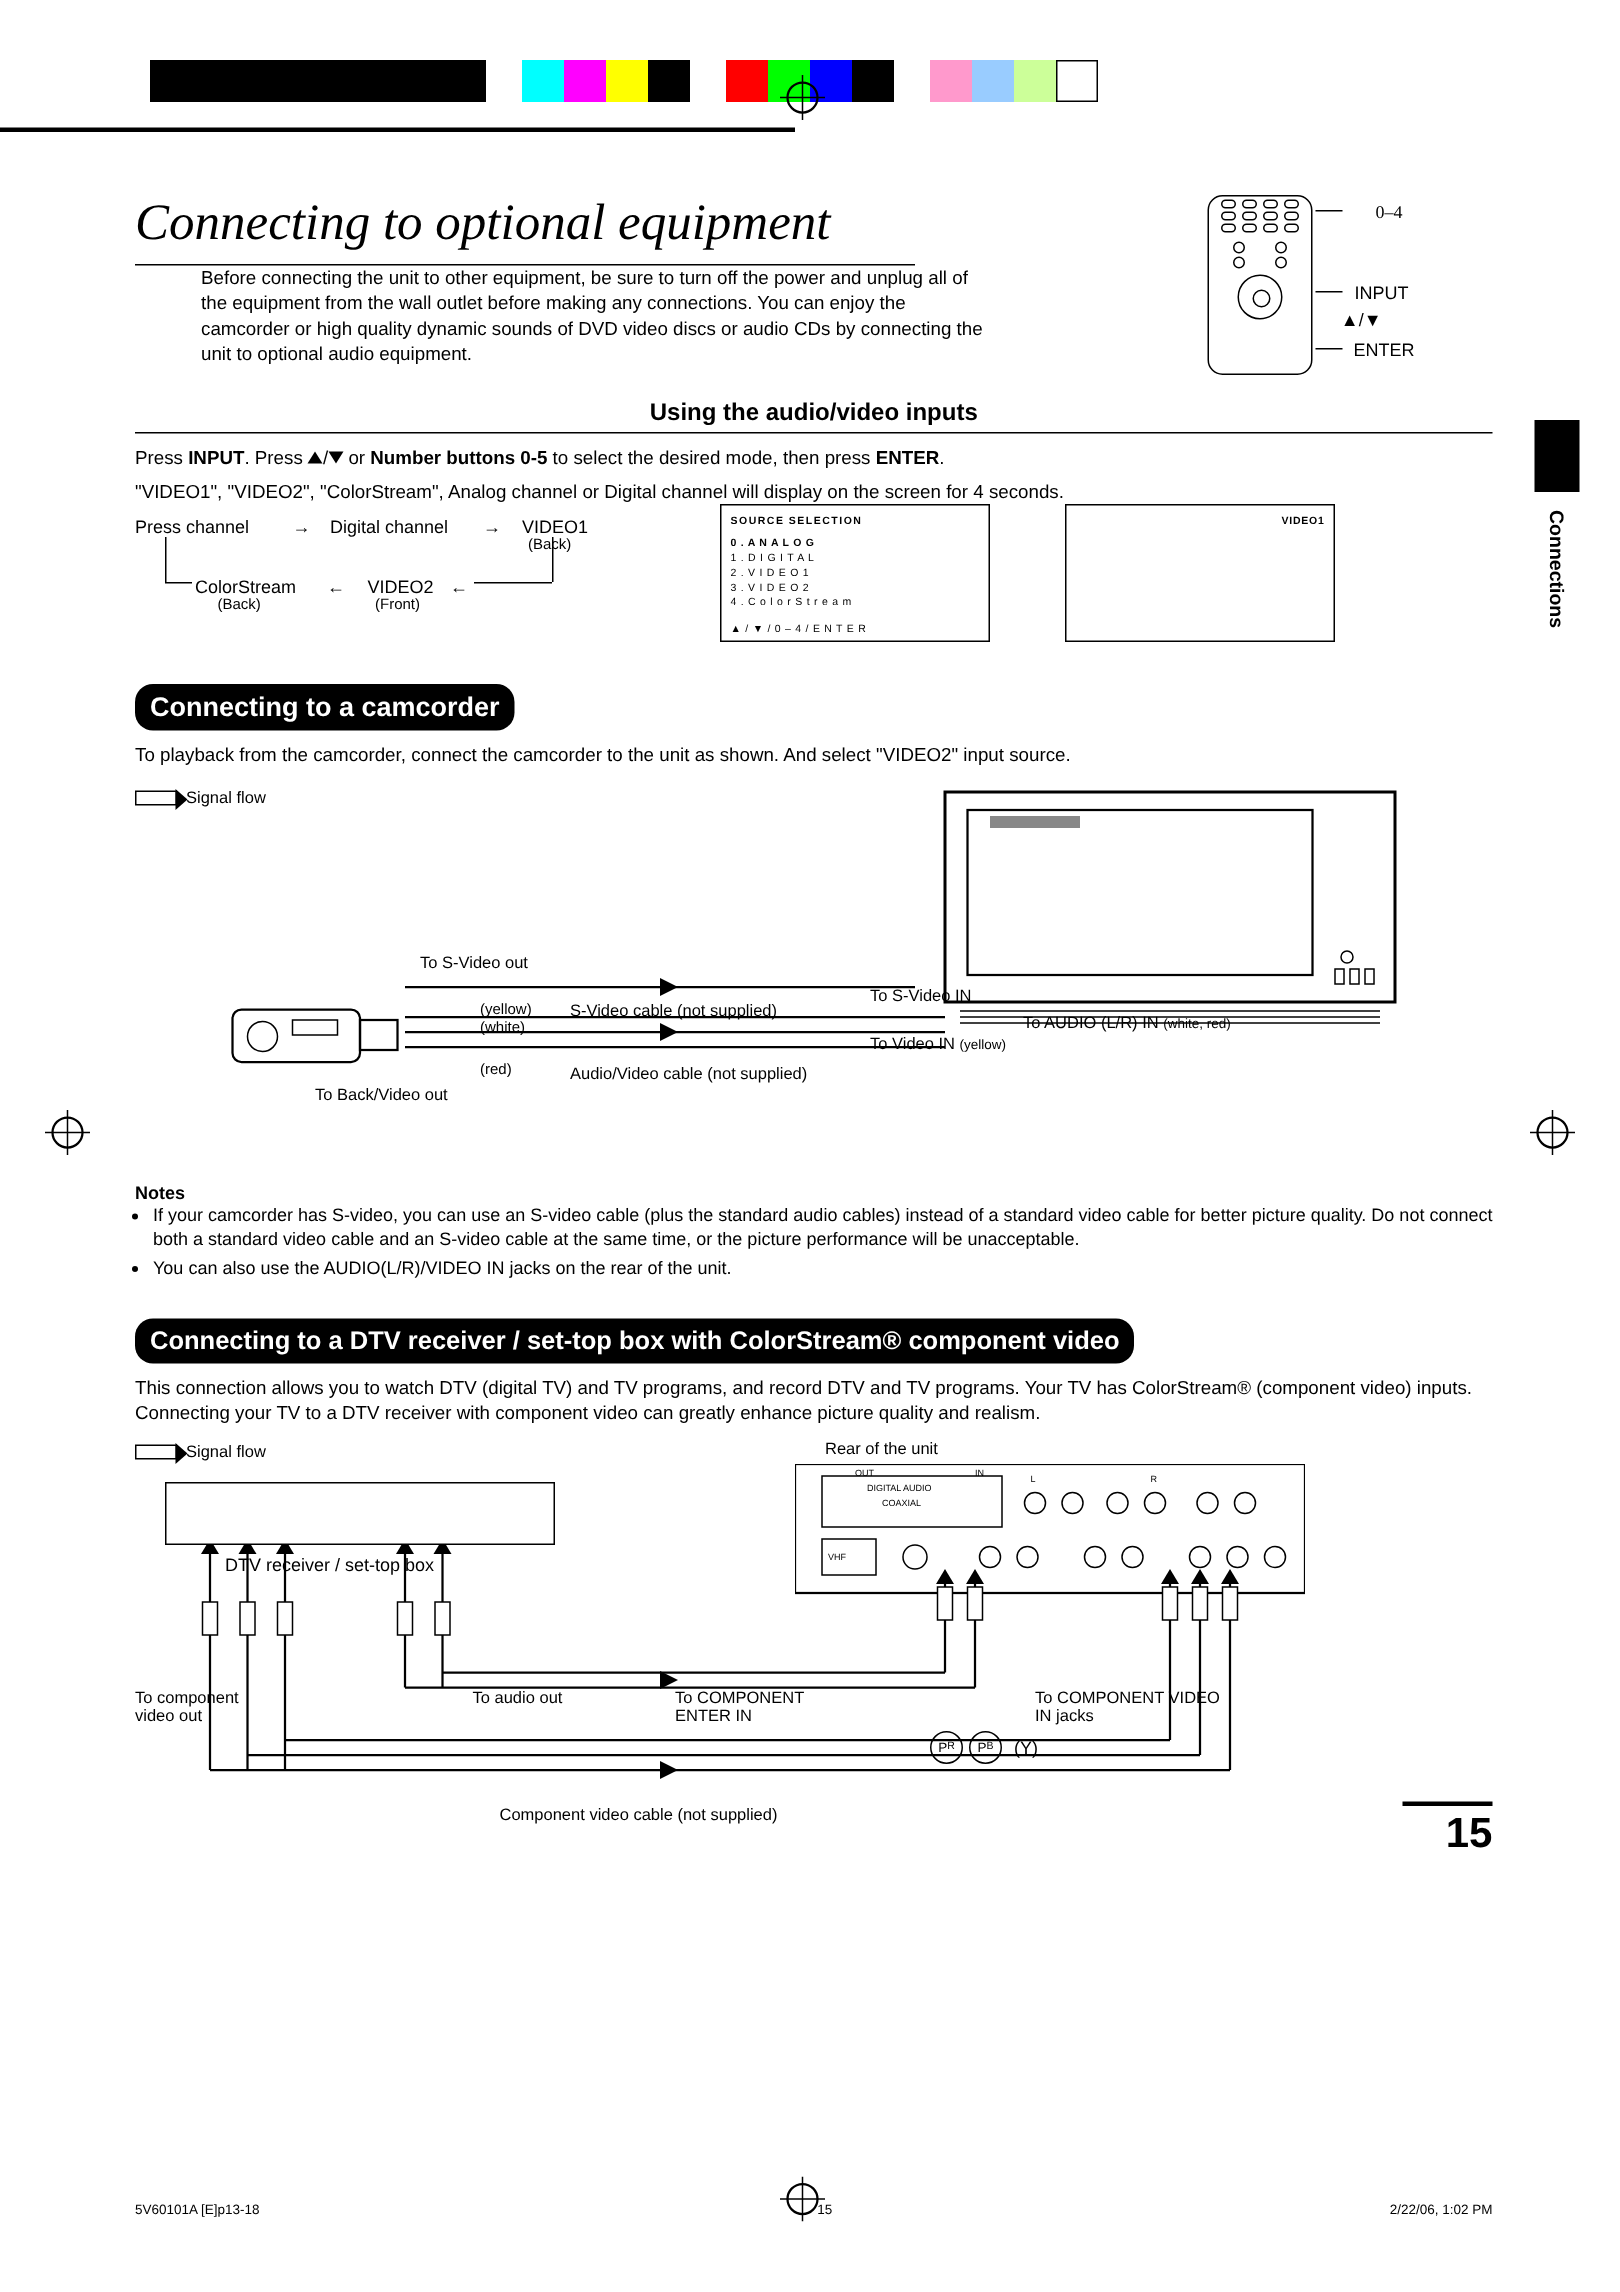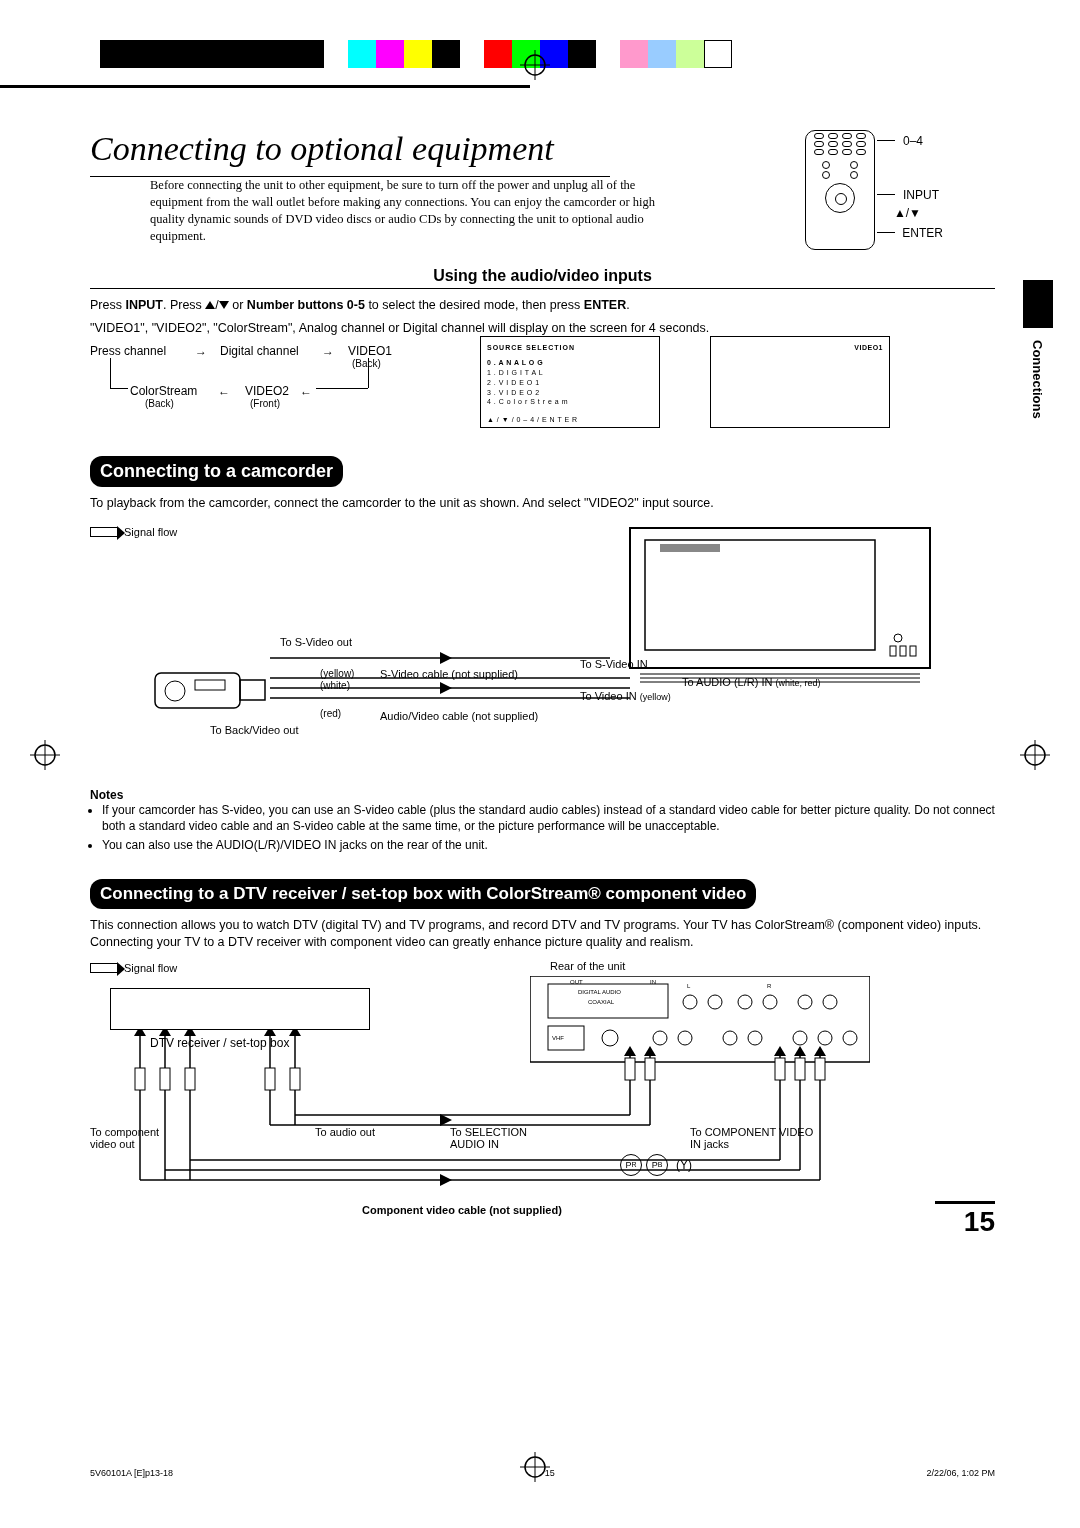--- a/index.html
+++ b/index.html
@@ -30,23 +30,22 @@
   .title {
     font-family: "Times New Roman", Times, serif;
     font-style: italic;
     font-size: 34px;
     font-weight: 400;
     margin-bottom: 6px;
   }
   .intro {
     font-size: 12.5px;
     line-height: 1.35;
-    margin-left: 60px;
+    margin-left: 44px;
     width: 530px;
-    font-family: Liberation Serif, serif;
   }
   .remote {
     position: absolute; top: 0; right: 120px;
     width: 70px; height: 120px;
     border: 1.5px solid #000;
     border-radius: 10px;
   }
   .remote .row { display: flex; justify-content: space-around; margin: 2px 6px; }
   .remote .btn { width: 10px; height: 6px; border: 1px solid #000; border-radius: 3px; }
   .remote .circ { width: 8px; height: 8px; border: 1px solid #000; border-radius: 50%; }
@@ -223,21 +222,21 @@
     <div class="row" style="margin-top:6px">
         <span class="circ"></span>
         <span class="circ"></span>
       </div>
     <div class="row">
         <span class="circ"></span>
         <span class="circ"></span>
       </div>
     <div class="ring"></div>
   </div>
-  <span class="remote-label" style="top:4px; right:72px;">0–4</span>
+  <span class="remote-label" style="top:4px; right:60px;font-family:Liberation Serif, serif;">0–4</span>
   <div class="lead" style="top:10px; right:100px; width:18px;"></div>
   <span class="remote-label" style="top:58px; right:56px;">INPUT</span>
   <div class="lead" style="top:64px; right:100px; width:18px;"></div>
   <span class="remote-label" style="top:76px; right:74px;">▲/▼</span>
   <span class="remote-label" style="top:96px; right:52px;">ENTER</span>
   <div class="lead" style="top:102px; right:100px; width:18px;"></div>
 
   
   <div style="border-bottom:1px solid #000; padding-bottom:2px; width:520px;">
     <h1 class="title">Connecting to optional equipment</h1>
@@ -455,30 +454,30 @@
         <rect x="505" y="28" width="10" height="22"></rect>
           <rect x="525" y="28" width="10" height="22"></rect>
         <rect x="655" y="28" width="10" height="22"></rect>
           <rect x="675" y="28" width="10" height="22"></rect>
           <rect x="695" y="28" width="10" height="22"></rect>
       </g>
     </svg>
 
     <span class="lbl" style="left:0; top:168px; width:80px;">To component video out</span>
     <span class="lbl" style="left:225px; top:168px;">To audio out</span>
-    <span class="lbl" style="left:360px; top:168px; width:110px;">To SELECTION AUDIO IN</span>
+    <span class="lbl" style="left:360px; top:168px; width:110px;">To COMPONENT ENTER IN</span>
     <span class="lbl" style="left:600px; top:168px; width:130px;">To COMPONENT VIDEO IN jacks</span>
 
     <div style="position:absolute; left:530px; top:196px; display:flex; gap:4px;">
       <span style="border:1px solid #000; border-radius:50%; width:22px; height:22px; display:inline-flex; align-items:center; justify-content:center; font-size:9px;">P<sub style="font-size:7px">R</sub></span>
       <span style="border:1px solid #000; border-radius:50%; width:22px; height:22px; display:inline-flex; align-items:center; justify-content:center; font-size:9px;">P<sub style="font-size:7px">B</sub></span>
       <span style="font-size:12px; align-self:center; margin-left:4px;">(Y)</span>
     </div>
 
-    <span class="lbl" style="left:272px; top:246px;font-weight:bold;">Component video cable (not supplied)</span>
+    <span class="lbl" style="left:243px; top:246px;">Component video cable (not supplied)</span>
   </div>
 
   
   <div class="page-num-line"></div>
   <div class="page-num">15</div>
 
 </div>
 
 <div class="footer">
   <span>5V60101A [E]p13-18</span>

